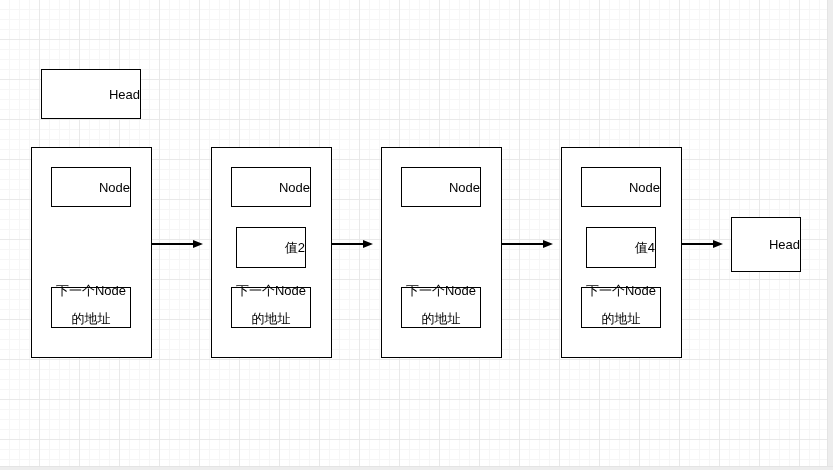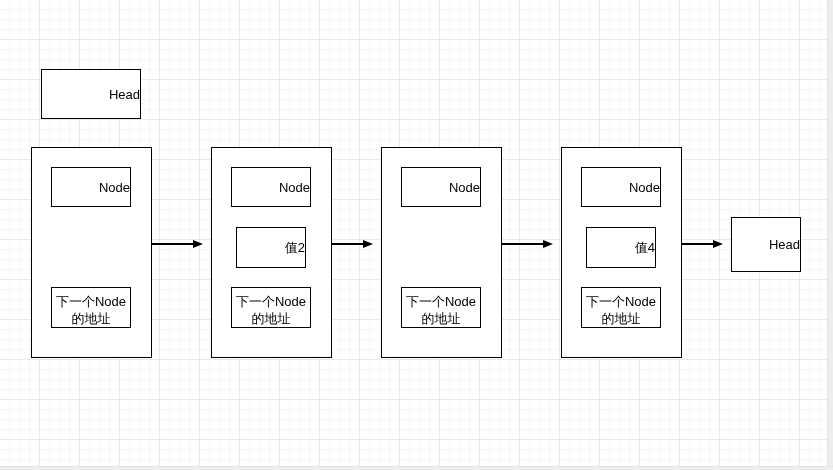--- a/index.html
+++ b/index.html
@@ -34,21 +34,21 @@
     display:flex;align-items:center;justify-content:flex-end;
     text-align:center;font-size:13px;line-height:17px;
   }
   .head-box{left:41px;top:69px;width:100px;height:50px;}
   .null-box{left:731px;top:217px;width:70px;height:55px;}
   .node-group{position:absolute;top:147px;width:121px;height:211px;padding-left:16px;}
   .node-outer{left:0;top:0;width:121px;height:211px;}
   .node-title{left:20px;top:20px;width:80px;height:40px;}
   .node-value{left:25px;top:80px;width:70px;height:41px;}
   .node-address{left:20px;top:140px;width:80px;height:41px;flex-direction:column;}
-  .node-address .line{display:block;}
+  .node-address .line{display:block;margin-top:11px;}
   .arrow{position:absolute;top:239px;height:10px;display:flex;align-items:center;}
   .arrow-line{flex:1;height:1.5px;background:var(--shape-border);}
   .arrow-head{width:0;height:0;border-left:10px solid var(--shape-border);
     border-top:4.5px solid transparent;border-bottom:4.5px solid transparent;}
   .scroll-right{position:absolute;right:0;top:0;width:5px;height:470px;
     background:#ededed;border-left:1px solid #e4e4e4;}
   .scroll-bottom{position:absolute;left:0;top:466px;width:833px;height:4px;
     background:#ededed;border-top:1px solid #e4e4e4;}
 </style>
 </head>

